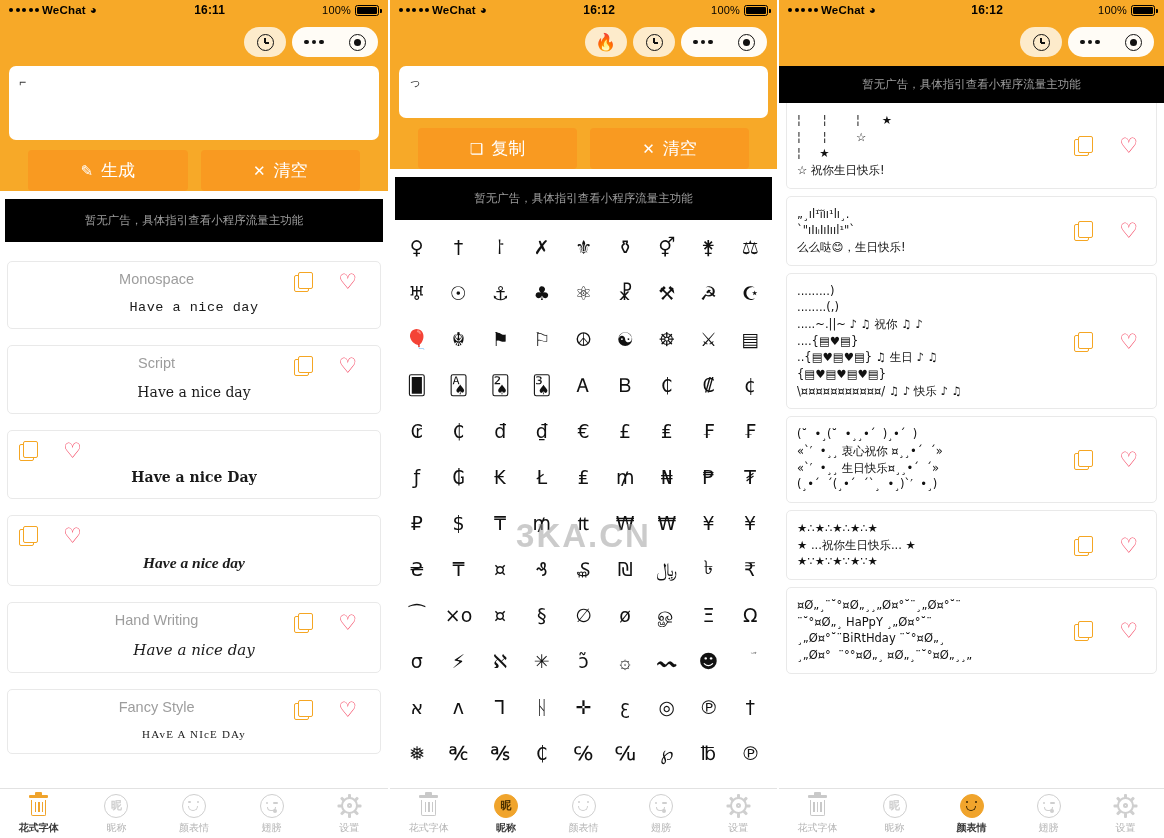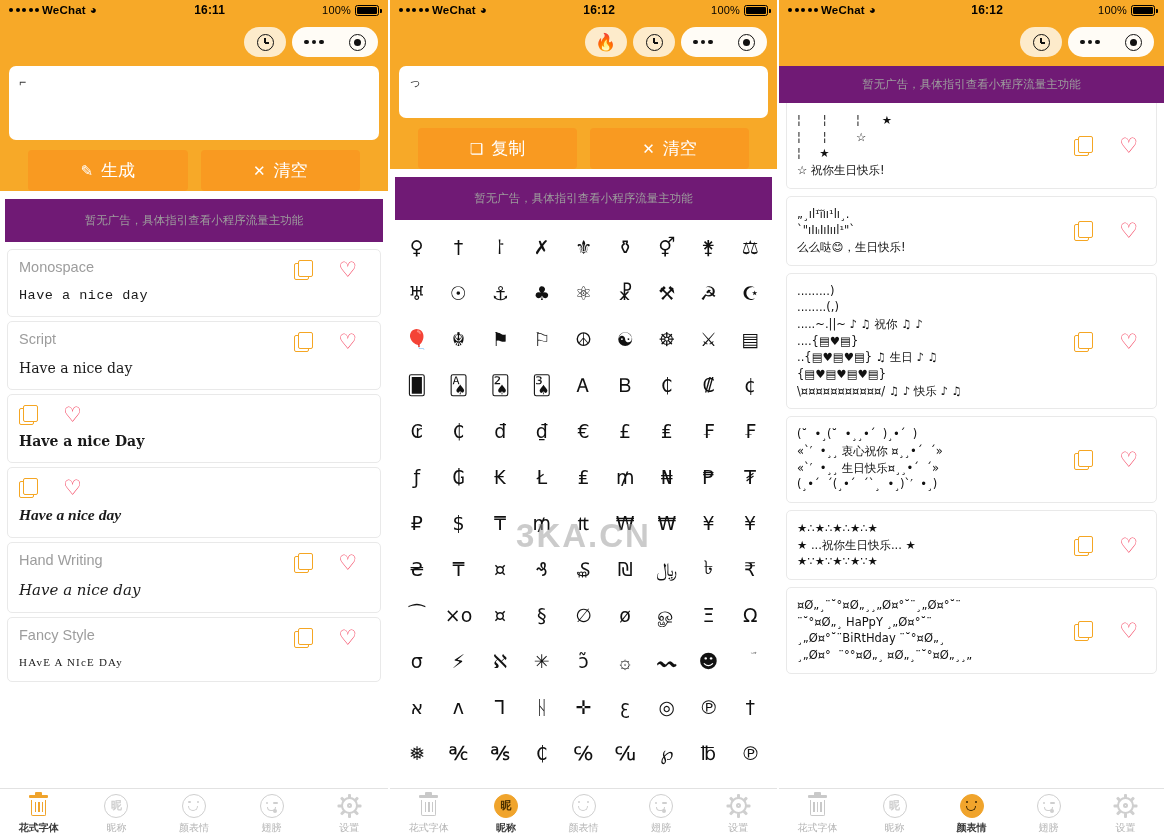--- a/index.html
+++ b/index.html
@@ -70,30 +70,30 @@
   }
   .txtbox.p2 { height: 52px; }
   .btnrow { display: flex; gap: 13px; padding: 10px 28px 0 28px; background: #F7A928; }
   .btn {
     flex: 1; height: 41px; border-radius: 4px; background: #F99A21;
     color: #fff; font-size: 17px; display: flex; align-items: center;
     justify-content: center; gap: 8px; font-weight: normal;
   }
   .btn .bi { font-size: 15px; }
   .adbar {
-    background: #701a75; color: #9d9d9d; font-size: 11.5px;
+    background: #000000; color: #9d9d9d; font-size: 11.5px;
     text-align: center; padding: 14px 0; margin: 8px 5px 0 5px;
   }
   .adbar.p3 { margin: 0; padding: 11px 0; }
 
   
   .list1 { background: #fff; padding: 0 7px; }
   .card {
-    border: 1px solid #E9E9E9; border-radius: 5px; margin-top: 4px;
-    background: #fff; padding: 9px 11px 13px 11px; position: relative;
+    border: 1px solid #E9E9E9; border-radius: 5px; margin-top: 16px;
+    background: #fff; padding: 9px 11px 13px 11px; position: relative; text-align: center;
   }
   .card-top { display: flex; align-items: flex-start; }
   .card-name { font-size: 14.5px; color: #9d9d9d; flex: 1; }
   .acts { display: flex; gap: 25px; align-items: center; padding-right: 12px; }
   .ico-copy { width: 19px; height: 19px; position: relative; display:block; }
   .ico-copy::before {
     content: ""; position: absolute; left: 0; top: 3px; width: 13px; height: 15px;
     border: 1.6px solid #F5A623; border-radius: 2px;
   }
   .ico-copy::after {

